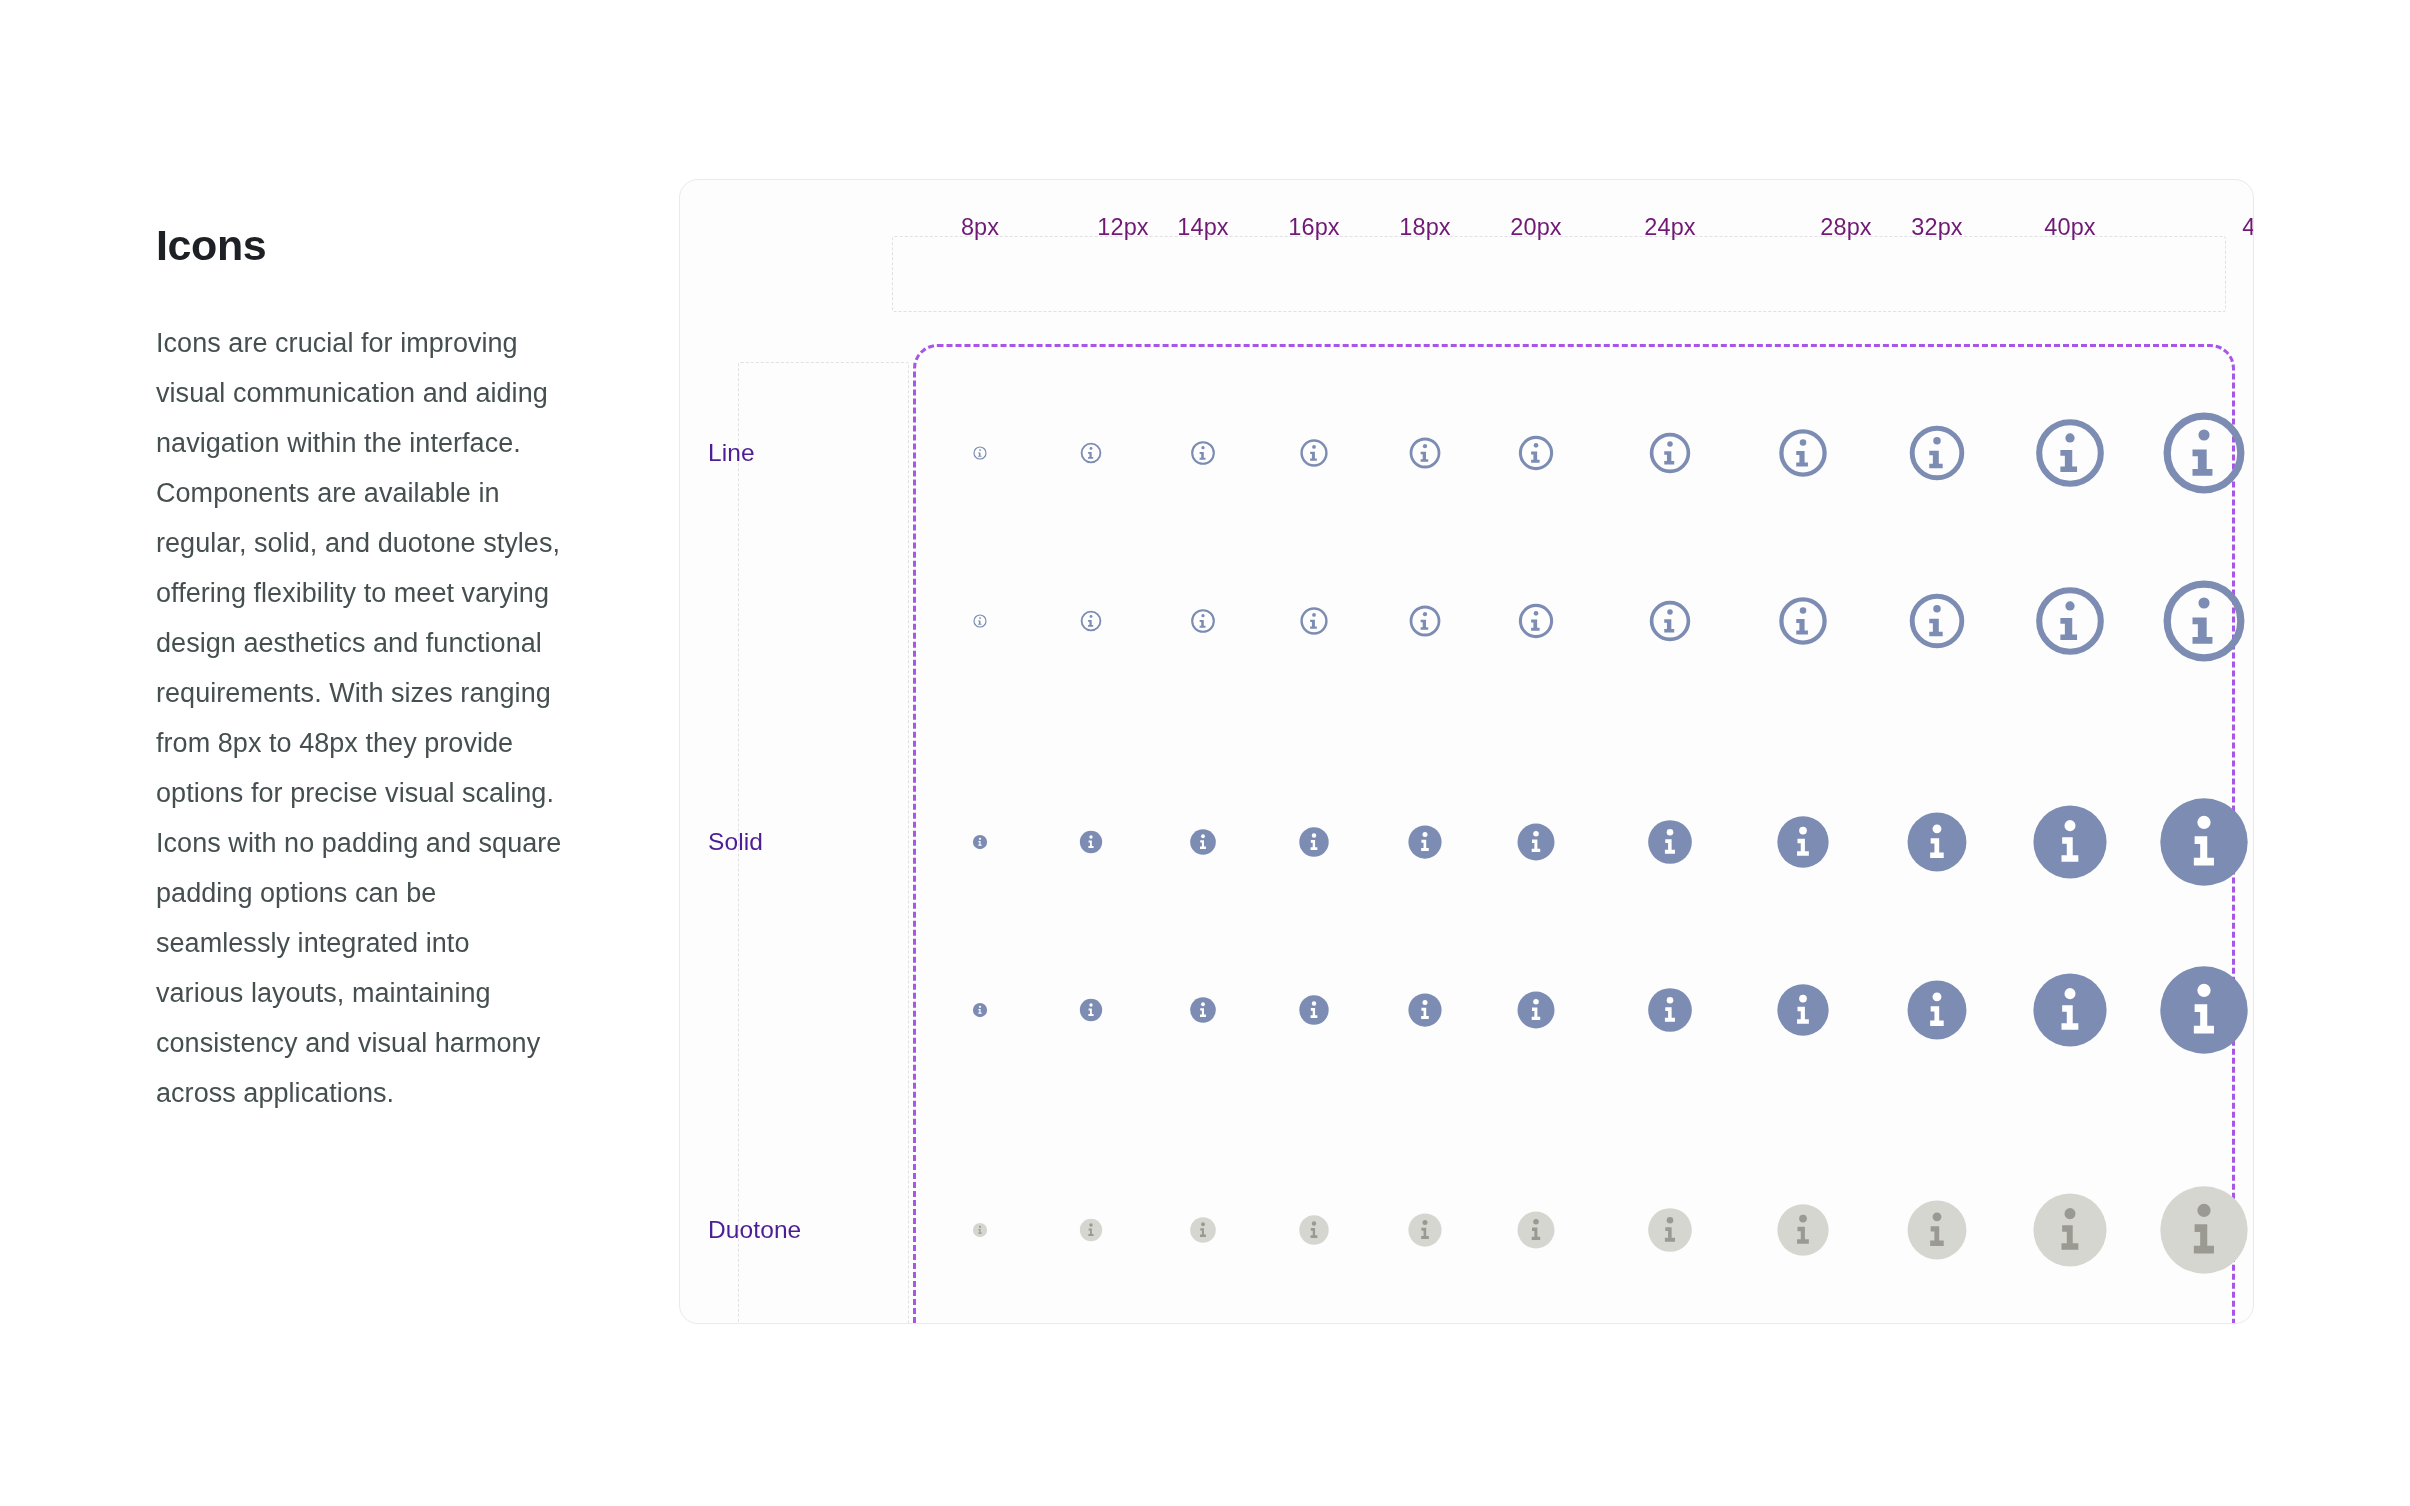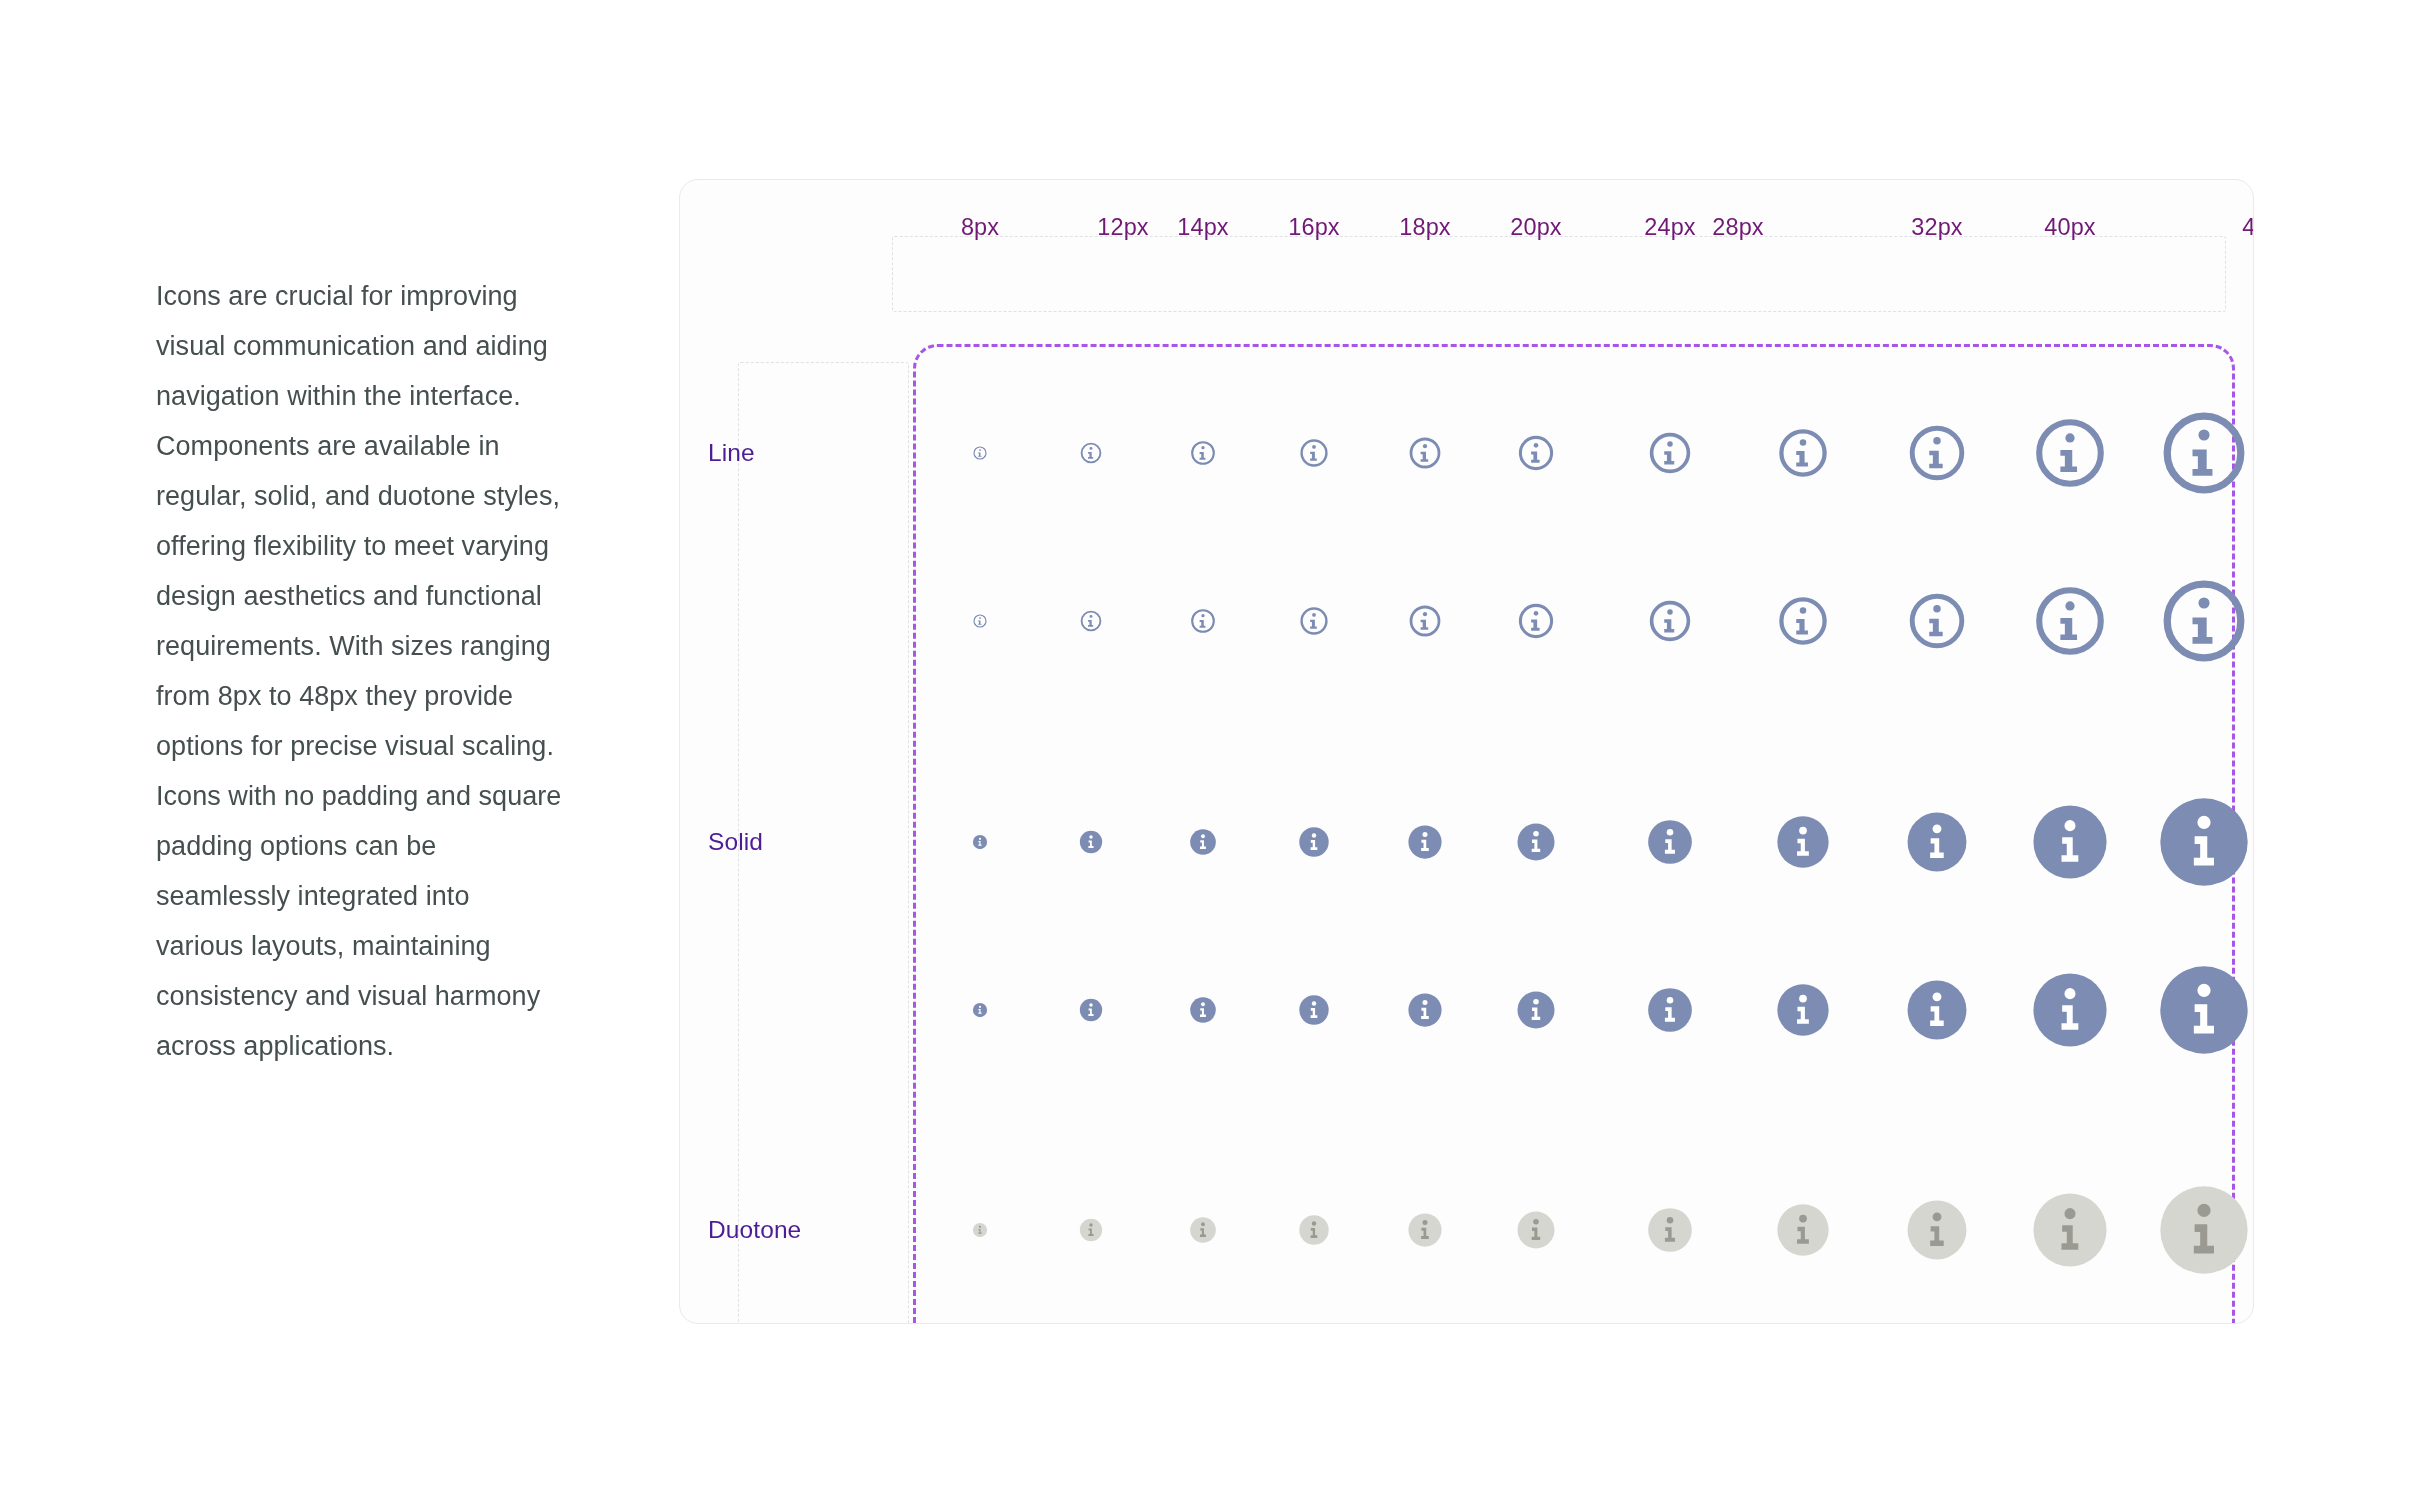--- a/index.html
+++ b/index.html
@@ -121,36 +121,37 @@
   }
 
   .icon-cell svg { display: block; }
 </style>
 </head>
 <body>
 
 <div id="page">
 
   <div id="left-col">
+    <h1 id="page-title">Icons</h1>
     <p id="page-description">Icons are crucial for improving visual communication and aiding navigation within the interface. Components are available in regular, solid, and duotone styles, offering flexibility to meet varying design aesthetics and functional requirements. With sizes ranging from 8px to 48px they provide options for precise visual scaling. Icons with no padding and square padding options can be seamlessly integrated into various layouts, maintaining consistency and visual harmony across applications.</p>
   </div>
 
   <div id="showcase-card">
 
     <div id="size-header-box"></div>
 
     <div id="size-labels-layer">
         <div class="size-label" style="left: 300px;">8px</div>
         <div class="size-label" style="left: 411px; margin-left: 32px;">12px</div>
         <div class="size-label" style="left: 523px;">14px</div>
         <div class="size-label" style="left: 634px;">16px</div>
         <div class="size-label" style="left: 745px;">18px</div>
         <div class="size-label" style="left: 856px;">20px</div>
         <div class="size-label" style="left: 990px;">24px</div>
-        <div class="size-label" style="left: 1058px;">28px</div>
+        <div class="size-label" style="left: 1166px;">28px</div>
         <div class="size-label" style="left: 1257px;">32px</div>
         <div class="size-label" style="left: 1390px;">40px</div>
         <div class="size-label" style="left: 1588px;">48px</div>
       </div>
 
     <div id="row-label-box"></div>
 
     <div id="row-labels-layer">
         <div class="row-label" style="top: 273px;">Line</div>
         <div class="row-label" style="top: 662px; text-align: center;">Solid</div>

